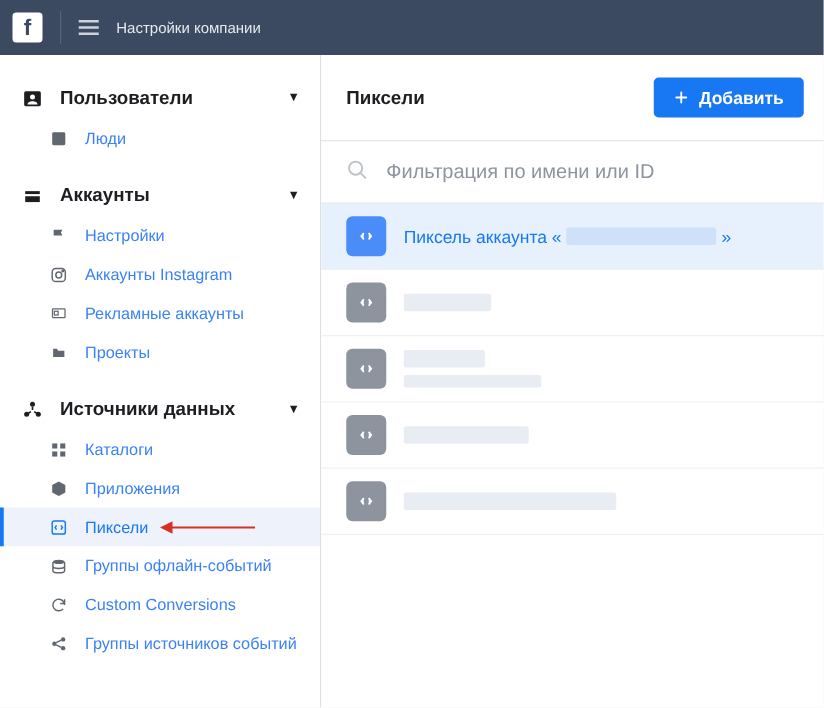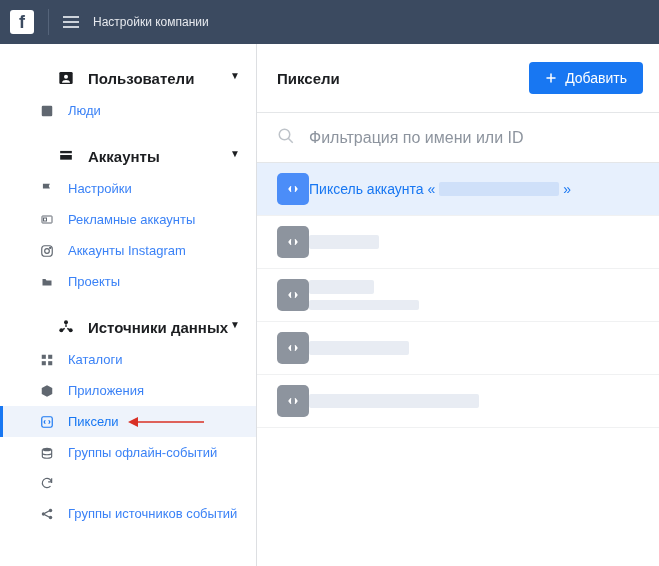--- a/index.html
+++ b/index.html
@@ -50,27 +50,26 @@
     overflow:hidden;
   }
   .main {
     flex:1;
     background:#fff;
     display:flex;
     flex-direction:column;
   }
 
   .sec-head {
-    display:flex; align-items:flex-start;
+    display:flex; align-items:center;
     padding: 8px 16px 8px 16px;
     font-weight:bold;
     font-size:15px;
     cursor:pointer;
     position:relative;
-    margin-left:40px;
   }
   .sec-head .ico { width:20px; display:flex; justify-content:center; margin-right:12px; }
   .sec-head .caret { margin-left:auto; font-size:10px; color:#1c1e21;}
   .sec-space { height: 14px; }
 
   .item {
     display:flex; align-items:center;
     padding: 8px 16px 8px 38px;
     font-size:13px;
     color:#3b82f6;
@@ -98,21 +97,21 @@
   .main-head{
     display:flex; align-items:center; justify-content:space-between;
     padding: 18px 16px 18px 20px;
     border-bottom:1px solid #e4e6e8;
   }
   .main-title{ font-weight:bold; font-size:15px; }
   .btn-add{
     background:#1877f2; color:#fff;
     border:none; border-radius:4px;
     padding: 8px 16px;
-    font-size:14px; font-weight:400;
+    font-size:14px; font-weight:700;
     display:flex; align-items:center; gap:8px;
     cursor:pointer;
   }
   .search-row{
     display:flex; align-items:center;
     padding: 14px 16px 14px 20px;
     border-bottom:1px solid #e4e6e8;
   }
   .search-row .mag{ color:#bec3c9; margin-right:14px;}
   .search-input{
@@ -120,20 +119,21 @@
     font-size:16px; color:#606770;
   }
   .search-input::placeholder{ color:#8d949e; }
 
   .list{ flex:1; overflow:auto; }
   .row{
     display:flex; align-items:center;
     padding: 10px 16px 10px 20px;
     border-bottom:1px solid #f0f1f2;
     min-height:52px;
+    gap:14px;
   }
   .row.selected{ background:#e7f0fd; }
   .sq{
     width:32px; height:32px; border-radius:5px;
     background:#8d949e;
     display:flex; align-items:center; justify-content:center;
     flex-shrink:0;
   }
   .row.selected .sq{ background:#4b8df8; }
   .sq svg{ fill:#fff; }
@@ -203,36 +203,36 @@
     <div class="item">
       <span class="ico">
         <svg width="14" height="14" viewBox="0 0 24 24" fill="currentColor">
             <path d="M5 3v18M5 3h12l-2 4 2 4H5"></path>
           </svg>
       </span>
       <span>Настройки</span>
     </div>
     <div class="item">
       <span class="ico">
-        <svg width="14" height="12" viewBox="0 0 24 24" fill="none" stroke="currentColor" stroke-width="2">
-            <rect x="2" y="4" width="20" height="14" rx="1"></rect>
-            <rect x="5" y="8" width="6" height="6"></rect>
-          </svg>
-      </span>
-      <span>Рекламные аккаунты</span>
-    </div>
-    <div class="item">
-      <span class="ico">
         <svg width="14" height="14" viewBox="0 0 24 24" fill="none" stroke="currentColor" stroke-width="2">
             <rect x="3" y="3" width="18" height="18" rx="5"></rect>
             <circle cx="12" cy="12" r="4"></circle>
             <circle cx="17.5" cy="6.5" r="1" fill="currentColor"></circle>
           </svg>
       </span>
       <span>Аккаунты Instagram</span>
+    </div>
+    <div class="item">
+      <span class="ico">
+        <svg width="14" height="12" viewBox="0 0 24 24" fill="none" stroke="currentColor" stroke-width="2">
+            <rect x="2" y="4" width="20" height="14" rx="1"></rect>
+            <rect x="5" y="8" width="6" height="6"></rect>
+          </svg>
+      </span>
+      <span>Рекламные аккаунты</span>
     </div>
     <div class="item">
       <span class="ico">
         <svg width="14" height="12" viewBox="0 0 24 24" fill="currentColor">
             <path d="M3 6h6l2 3h10v10H3z"></path>
           </svg>
       </span>
       <span>Проекты</span>
     </div>
 
@@ -290,20 +290,21 @@
           </svg>
       </span>
       <span>Группы офлайн-событий</span>
     </div>
     <div class="item">
       <span class="ico">
         <svg width="14" height="14" viewBox="0 0 24 24" fill="none" stroke="currentColor" stroke-width="2">
             <path d="M20 12a8 8 0 10-2 5.3M20 4v6h-6"></path>
           </svg>
       </span>
+      <span>Custom Conversions</span>
     </div>
     <div class="item">
       <span class="ico">
         <svg width="14" height="14" viewBox="0 0 24 24" fill="currentColor">
             <circle cx="6" cy="12" r="3"></circle>
             <circle cx="18" cy="6" r="3"></circle>
             <circle cx="18" cy="18" r="3"></circle>
             <path d="M8.5 10.5l7-3.5M8.5 13.5l7 3.5" stroke="currentColor" stroke-width="2"></path>
           </svg>
       </span>

